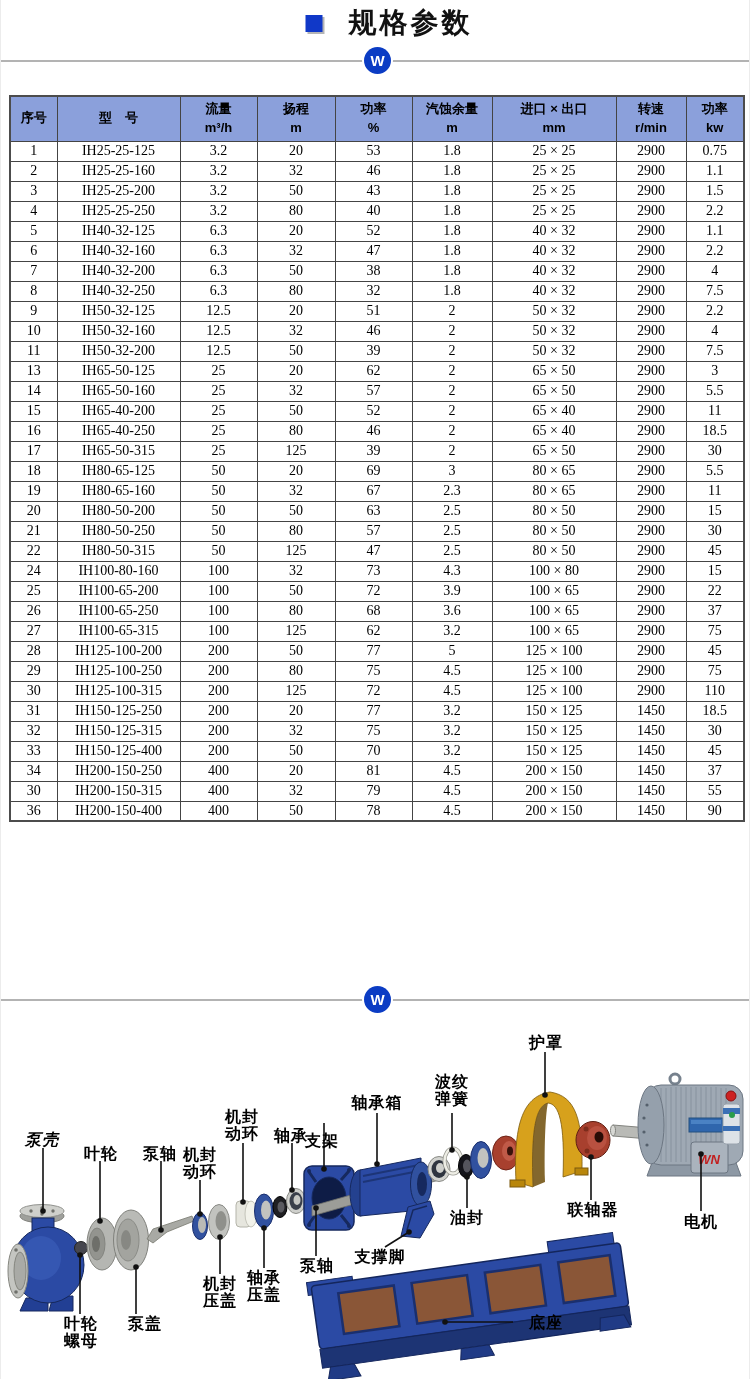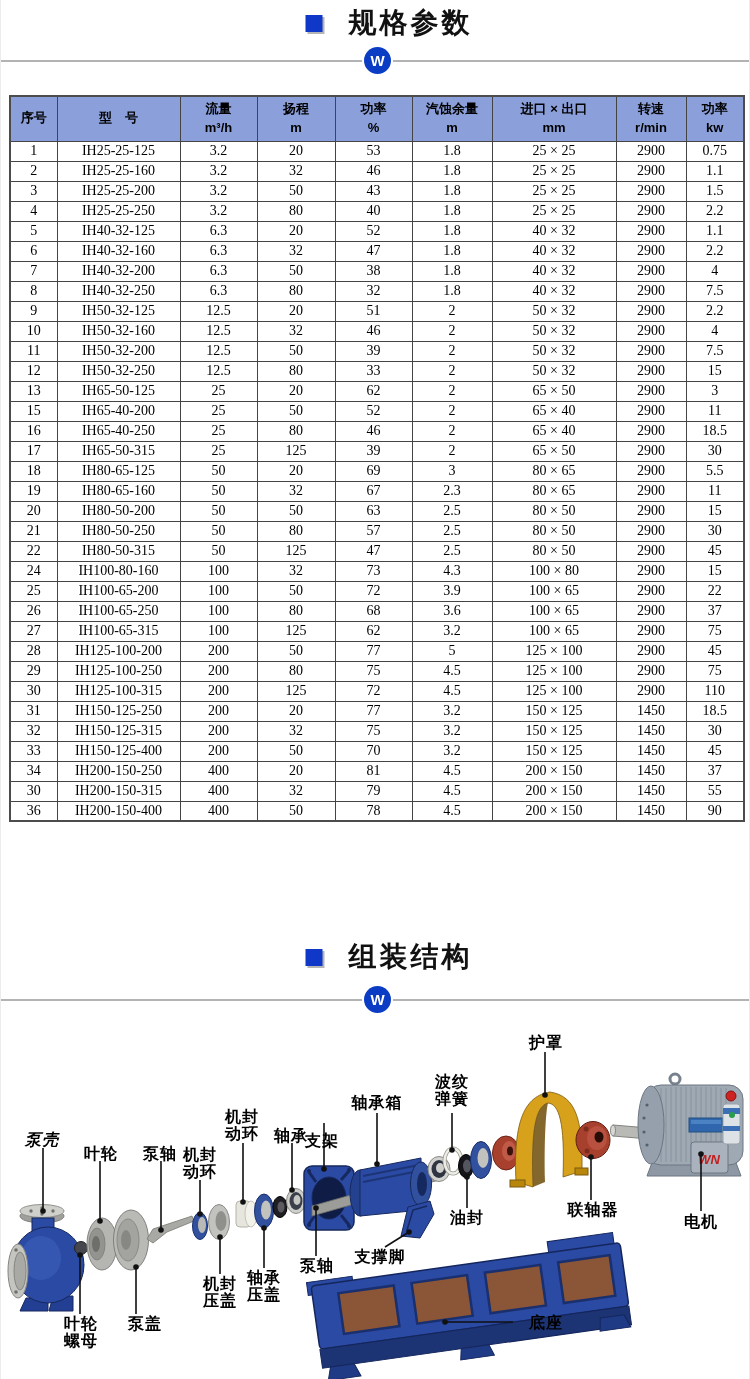--- a/index.html
+++ b/index.html
@@ -215,40 +215,40 @@
           <td>IH50-32-200</td>
           <td>12.5</td>
           <td>50</td>
           <td>39</td>
           <td>2</td>
           <td>50 × 32</td>
           <td>2900</td>
           <td>7.5</td>
         </tr>
         <tr>
-          <td>12</td>
-          <td>IH50-32-250</td>
-          <td>12.5</td>
-          <td>80</td>
-          <td>33</td>
-          <td>2</td>
-          <td>50 × 32</td>
-          <td>2900</td>
-          <td>15</td>
-        </tr>
-        <tr>
           <td>13</td>
           <td>IH65-50-125</td>
           <td>25</td>
           <td>20</td>
           <td>62</td>
           <td>2</td>
           <td>65 × 50</td>
           <td>2900</td>
           <td>3</td>
+        </tr>
+        <tr>
+          <td>14</td>
+          <td>IH65-50-160</td>
+          <td>25</td>
+          <td>32</td>
+          <td>57</td>
+          <td>2</td>
+          <td>65 × 50</td>
+          <td>2900</td>
+          <td>5.5</td>
         </tr>
         <tr>
           <td>15</td>
           <td>IH65-40-200</td>
           <td>25</td>
           <td>50</td>
           <td>52</td>
           <td>2</td>
           <td>65 × 40</td>
           <td>2900</td>
@@ -470,24 +470,20 @@
           <td>50</td>
           <td>78</td>
           <td>4.5</td>
           <td>200 × 150</td>
           <td>1450</td>
           <td>90</td>
         </tr>
       </tbody>
   </table>
 
-  <div class="sec-title" style="top:938px;">
-    <span class="sq"></span>
-    <span class="t">组装结构</span>
-  </div>
 
   <div class="divider" style="top:999px;"></div>
   <div class="w-badge" style="left:363px; top:986px;">
     <span>W</span>
   </div>
 
   <div class="diagram">
     <svg width="750" height="349" viewBox="0 0 750 349">
 
       <g transform="translate(310,256) rotate(-8)">

